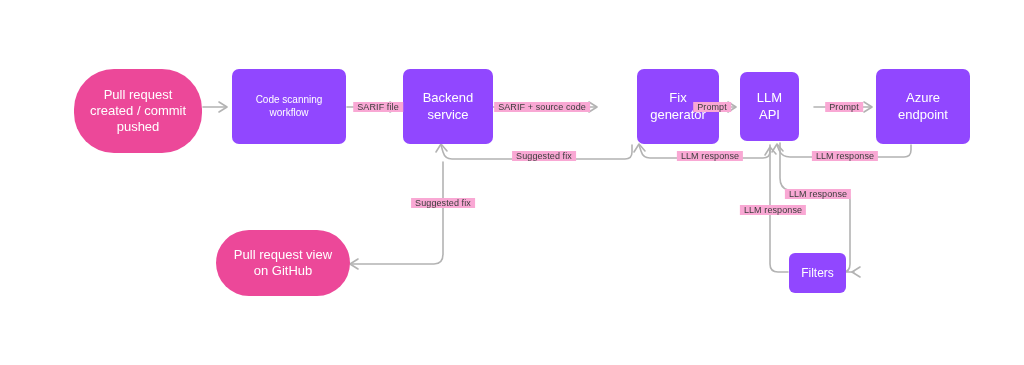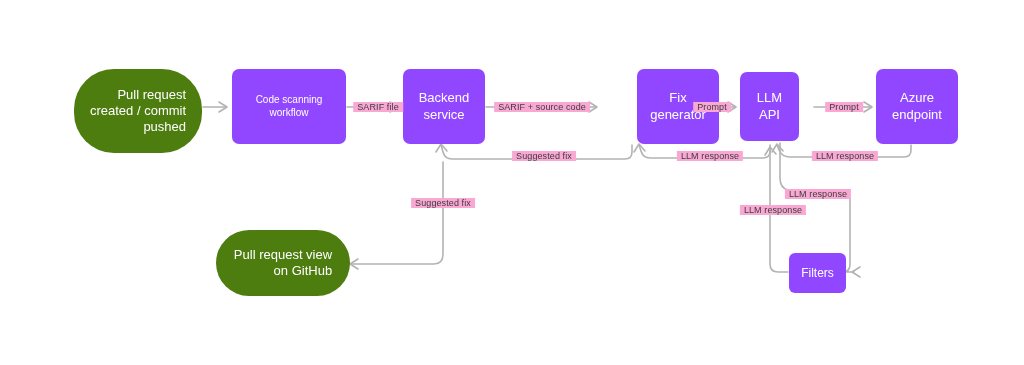--- a/index.html
+++ b/index.html
@@ -47,23 +47,22 @@
     text-align: center;
     color: #ffffff;
     line-height: 1.25;
     padding: 2px 6px;
   }
   .node-purple {
     background: #9147ff;
     border-radius: 7px;
   }
   .node-gray {
-    background: #4d7c0f;
+    background: #ec4899;
     border-radius: 40px;
-    text-align: right;
   }
   .node-label {
     display: block;
     white-space: pre-line;
   }
   .edge-label {
     position: absolute;
     font-size: 9px;
     color: #3c3c3c;
     background: #f9a8d4;
@@ -140,35 +139,35 @@
     <span class="node-label">Pull request
 created / commit
 pushed</span>
   </div>
 
   <div class="node node-purple" style="left:232px; top:69px; width:114px; height:75px; font-size:10px;">
     <span class="node-label">Code scanning
 workflow</span>
   </div>
 
-  <div class="node node-purple" style="left:403px; top:69px; width:82px; height:75px; font-size:13px;">
+  <div class="node node-purple" style="left:403px; top:69px; width:90px; height:75px; font-size:13px;">
     <span class="node-label">Backend
 service</span>
   </div>
 
   <div class="node node-purple" style="left:601px; top:69px; width:82px; height:75px; font-size:13px;margin-left:36px;">
     <span class="node-label">Fix
 generator</span>
   </div>
 
   <div class="node node-purple" style="left:740px; top:72px; width:59px; height:69px; font-size:13px;">
     <span class="node-label">LLM API</span>
   </div>
 
-  <div class="node node-purple" style="left:876px; top:69px; width:82px; height:75px; font-size:13px;">
+  <div class="node node-purple" style="left:876px; top:69px; width:94px; height:75px; font-size:13px;">
     <span class="node-label">Azure
 endpoint</span>
   </div>
 
   <div class="node node-purple" style="left:789px; top:253px; width:57px; height:40px; font-size:12px;border-radius:6px;">
     <span class="node-label">Filters</span>
   </div>
 
   <div class="node node-gray" style="left:216px; top:230px; width:134px; height:66px; font-size:13px;">
     <span class="node-label">Pull request view

